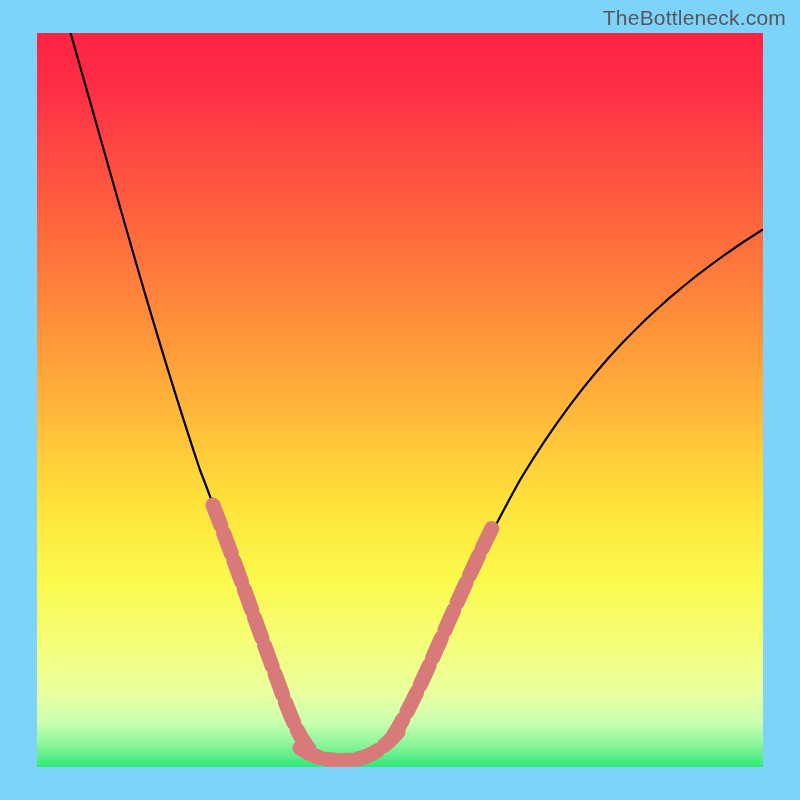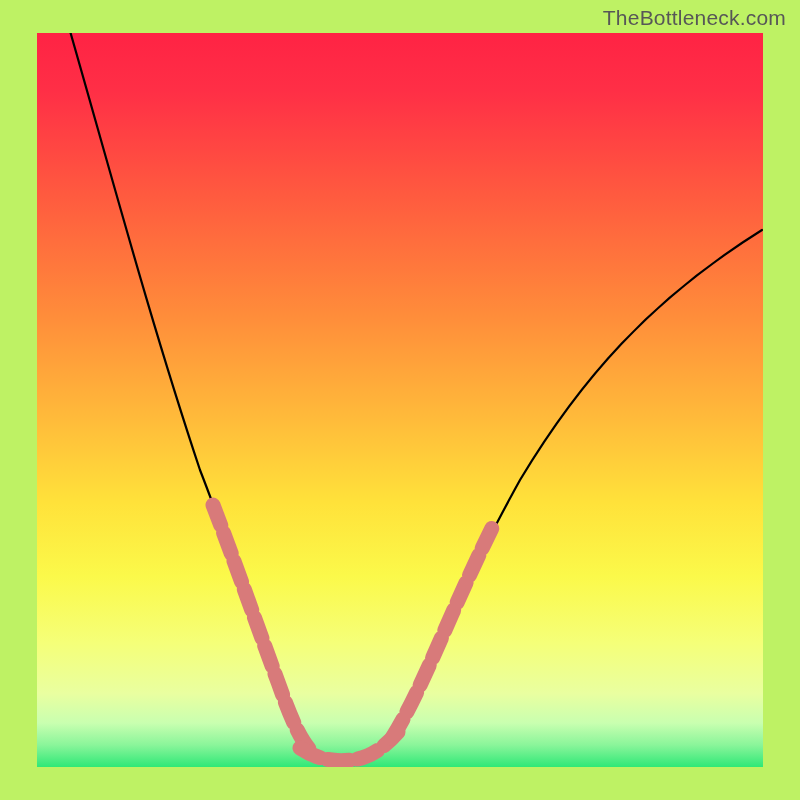--- a/index.html
+++ b/index.html
@@ -8,21 +8,21 @@
     width: 800px;
     height: 800px;
     background: #000;
     overflow: hidden;
     font-family: Arial, Helvetica, sans-serif;
   }
   .frame {
     position: relative;
     width: 800px;
     height: 800px;
-    background: #bef264;
+    background: #7dd3fc;
   }
   .watermark {
     position: absolute;
     top: 6px;
     right: 14px;
     color: #575757;
     font-size: 21px;
     font-weight: 400;
     letter-spacing: 0.2px;
     z-index: 20;

